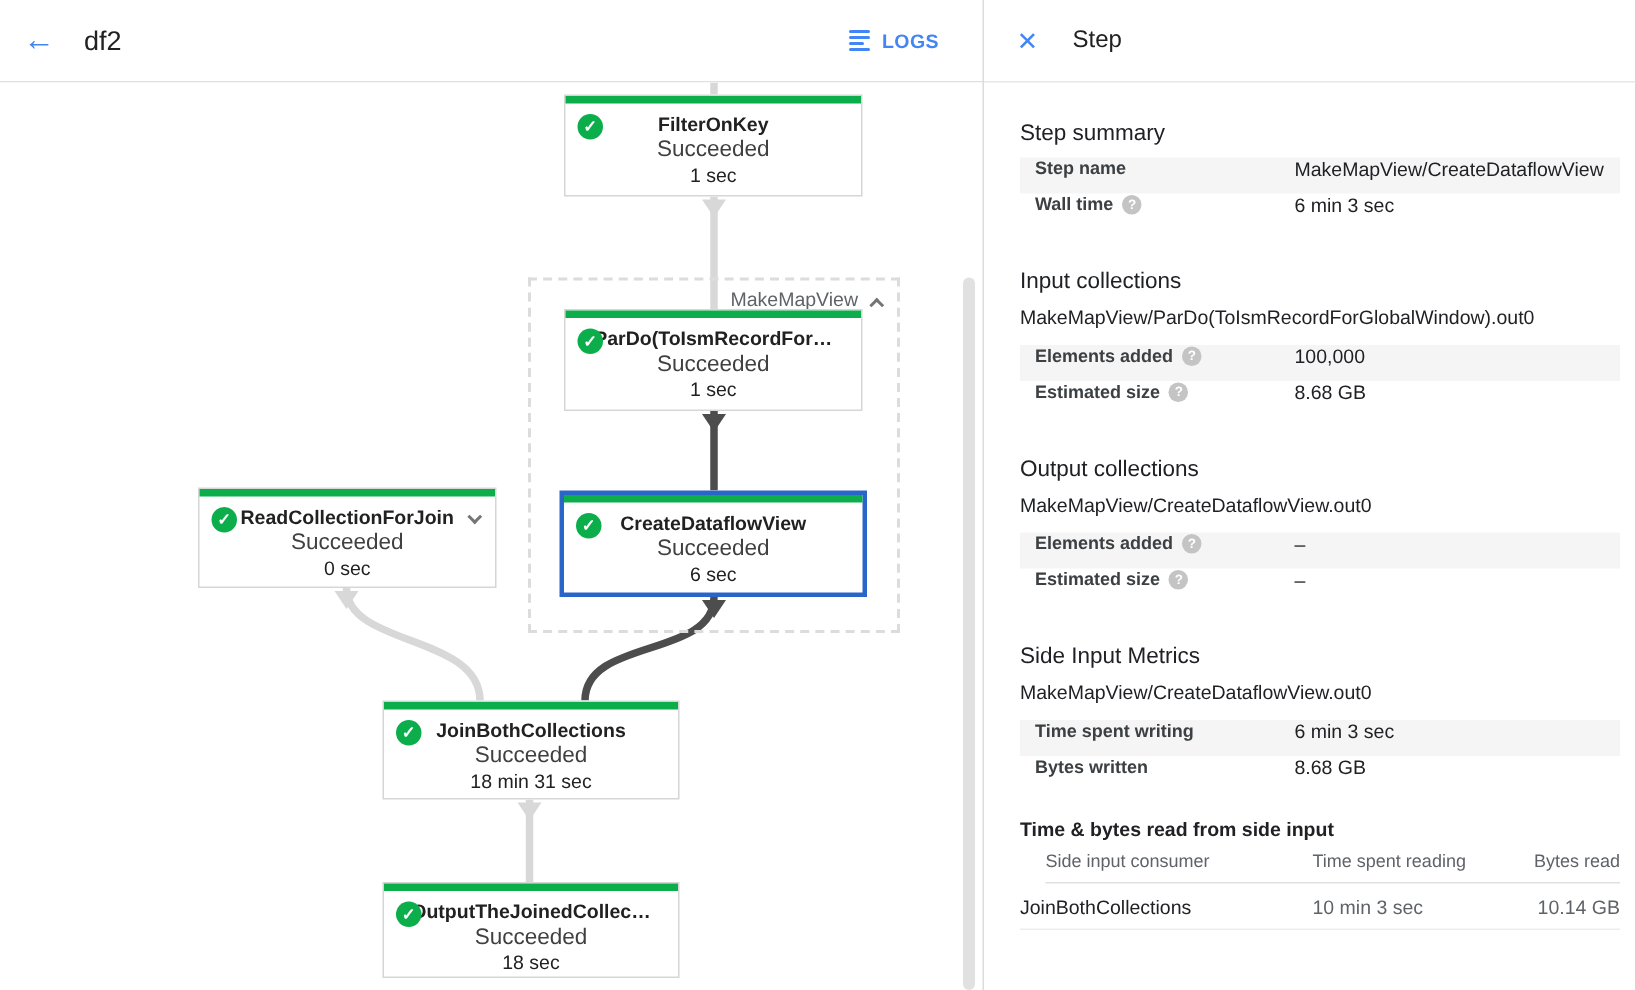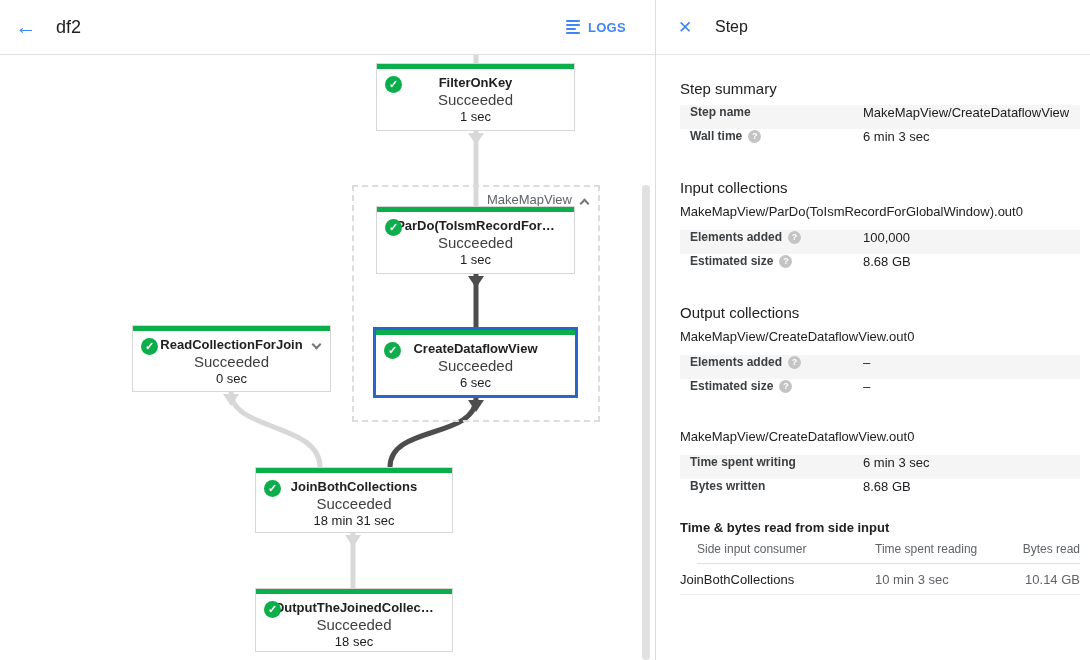--- a/index.html
+++ b/index.html
@@ -258,20 +258,21 @@
       <div class="kv">
         <span class="k">
           <span>Estimated size</span>
           <span class="help">?</span>
         </span>
         <span class="v">–</span>
       </div>
     </div>
 
     <div class="sec">
+      <h2 class="sec-h">Side Input Metrics</h2>
       <div class="collection">MakeMapView/CreateDataflowView.out0</div>
       <div class="kv alt">
         <span class="k">Time spent writing</span>
         <span class="v">6 min 3 sec</span>
       </div>
       <div class="kv">
         <span class="k">Bytes written</span>
         <span class="v">8.68 GB</span>
       </div>
     </div>

